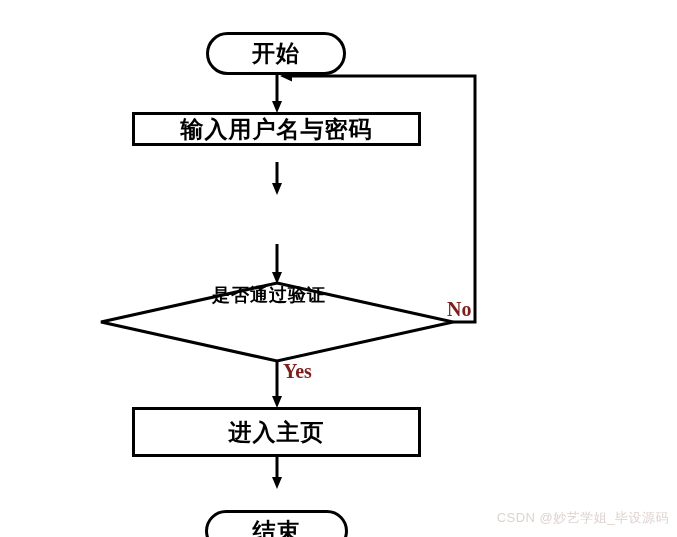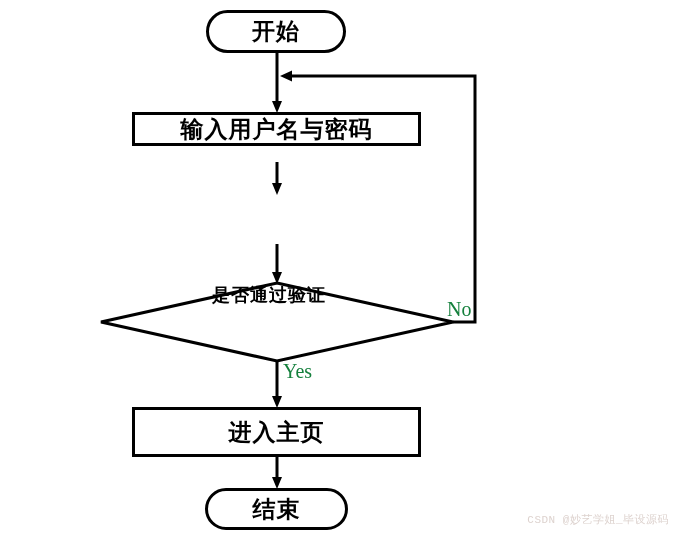--- a/index.html
+++ b/index.html
@@ -28,57 +28,57 @@
     display: flex;
     align-items: center;
     justify-content: center;
     font-weight: bold;
     font-size: 23px;
     letter-spacing: 1px;
     color: #000000;
     font-family: "Liberation Sans", sans-serif;
     white-space: nowrap;
   }
-  .terminator { border-radius: 22px; }
+  .terminator { border-radius: 22px; margin-top: 22px; }
 
   .node-start   { left: 206px; top: 10px;  width: 140px; height: 43px; }
   .node-input   { left: 132px; top: 112px; width: 289px; height: 34px; }
   .node-click   { left: 132px; top: 194px; width: 289px; height: 50px; }
   .node-home    { left: 132px; top: 407px; width: 289px; height: 50px; }
   .node-end     { left: 205px; top: 488px; width: 143px; height: 42px; }
 
   .diamond-label {
     position: absolute;
     left: 91px; top: 283px; width: 356px; height: 78px;
     display: flex; align-items: flex-start; justify-content: center;
     font-weight: bold; font-size: 18px; letter-spacing: 1px;
     color: #000000; background: transparent;
     font-family: "Liberation Sans", sans-serif;
     white-space: nowrap;
   }
   .edge-label {
     position: absolute;
     font-family: "Liberation Serif", serif;
-    font-weight: normal;
+    font-weight: bold;
     font-size: 20px;
-    color: #15803d;
+    color: #7f1d1d;
     line-height: 1;
     background: #ffffff;
   }
   .label-yes { left: 283px; top: 361px; }
   .label-no  { left: 447px; top: 299px; }
 
   .watermark {
     position: absolute;
     right: 8px;
     bottom: 10px;
-    font-size: 11px;
+    font-size: 13px;
     letter-spacing: 0.5px;
     color: #ddd2ce;
-    font-family: Liberation Mono, monospace;
+    font-family: Liberation Sans, sans-serif;
     white-space: nowrap;
   }
 </style>
 </head>
 <body>
 
 <div class="stage">
 
   <svg class="connectors" width="677" height="537" viewBox="0 0 677 537">
     <g stroke="#000000" stroke-width="3" fill="none">

